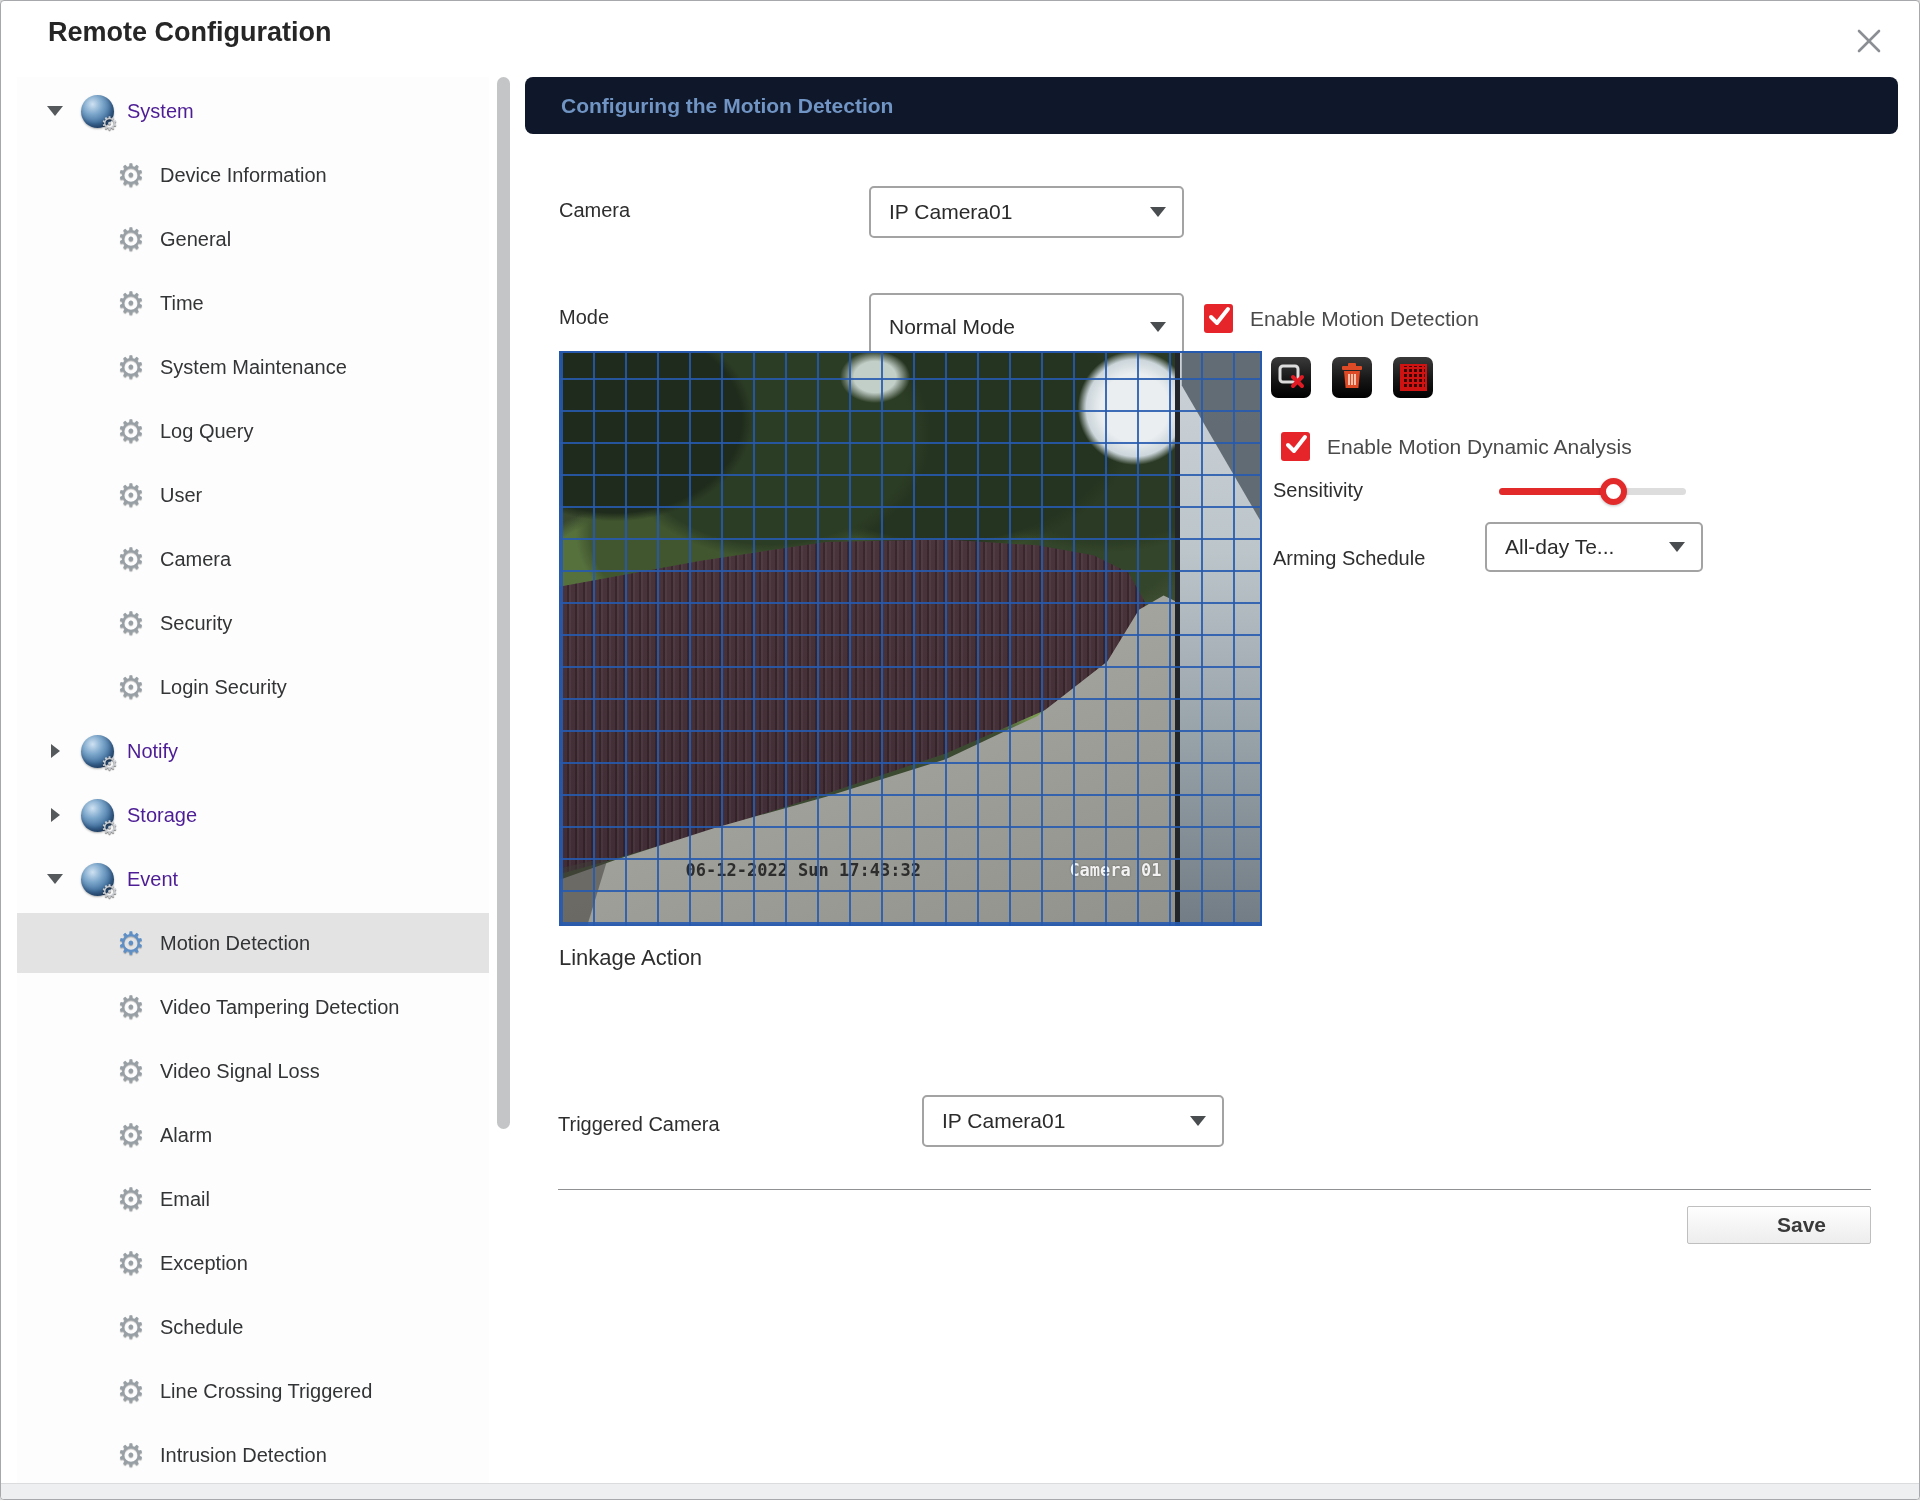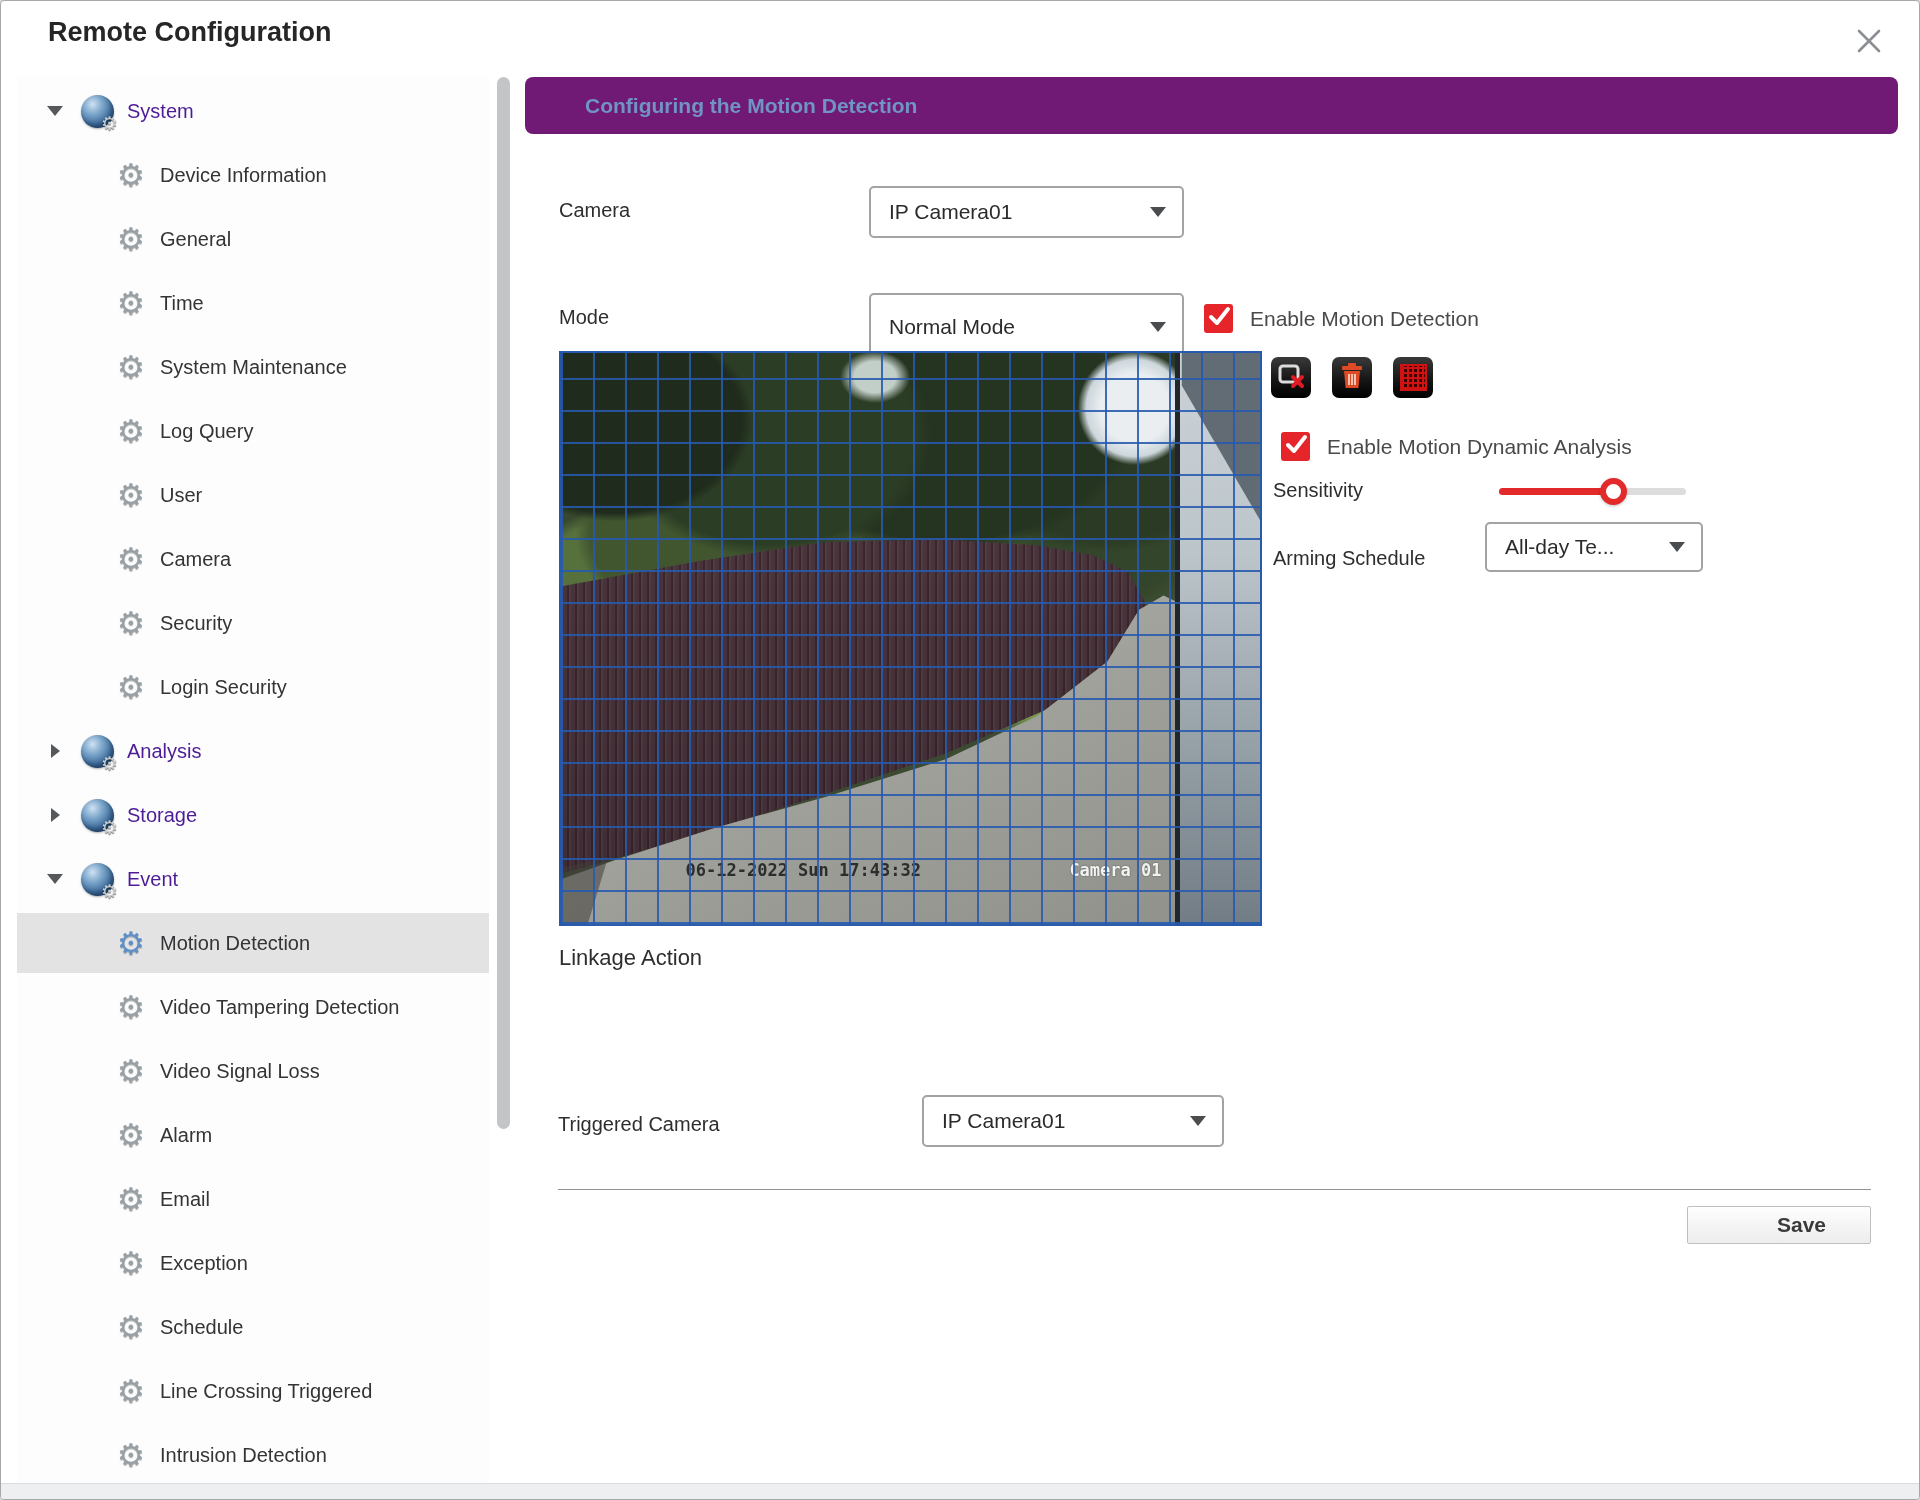--- a/index.html
+++ b/index.html
@@ -24,21 +24,21 @@
     background:radial-gradient(circle at 35% 28%,#cfe2f2 0%,#7fa9cd 30%,#3f6f9e 62%,#1f4568 100%);
     box-shadow:inset -2px -3px 5px rgba(0,0,20,.35),0 1px 2px rgba(0,0,0,.3);}
   .globe .mini-gear{position:absolute;right:-4px;bottom:-5px;font-family:"DejaVu Sans",sans-serif;font-size:19px;color:#c9cdd1;text-shadow:0 1px 1px rgba(0,0,0,.55);line-height:1;}
   .gear-glyph{position:absolute;left:100px;width:34px;font-family:"DejaVu Sans",sans-serif;font-size:31px;line-height:1;color:#98a0a6;text-shadow:0 1px 1px rgba(0,0,0,.28),0 0 1px #fff;}
   .tree-row.selected .gear-glyph{color:#5f8fc4;}
   .tree-row .lbl-group{position:absolute;left:110px;font-size:20px;color:#4c1d95;}
   .tree-row .lbl-child{position:absolute;left:143px;font-size:20px;color:#333436;}
   .sb-scroll{position:absolute;left:496px;top:76px;width:13px;height:1052px;background:#c3c5c7;border-radius:7px;cursor:pointer;}
 
   
-  .section-bar{position:absolute;left:524px;top:76px;width:1373px;height:57px;background:#701a75;border-radius:8px;display:flex;align-items:center;padding-left:24px;}
+  .section-bar{position:absolute;left:524px;top:76px;width:1373px;height:57px;background:#0f172a;border-radius:8px;display:flex;align-items:center;}
   .section-bar span{margin-left:36px;font-size:21px;font-weight:bold;color:#7094c3;}
 
   .fld-label{position:absolute;font-size:20px;color:#2e2e2e;}
   .dd{position:absolute;background:#fff;border:2px solid #a3a3a3;border-radius:5px;display:flex;align-items:center;cursor:pointer;}
   .dd .dd-val{margin-left:18px;font-size:21px;color:#2b2b2b;}
   .dd .caret{position:absolute;right:16px;width:0;height:0;border-left:8px solid transparent;border-right:8px solid transparent;border-top:10px solid #4a4d50;}
 
   .chk-red{position:absolute;width:29px;height:29px;background:#e6252b;border-radius:3px;display:flex;align-items:center;justify-content:center;cursor:pointer;}
   .chk-gray{width:26px;height:26px;background:#fff;border:2px solid #a2a2a2;border-radius:3px;cursor:pointer;flex:none;}
   .chk-label{font-size:21px;color:#4a4a4a;}
@@ -165,21 +165,21 @@
         <span class="gear-glyph">⚙</span>
         <span class="lbl-child">Login Security</span>
       </div>
       <div class="tree-row" style="top: 644px;">
         <span class="expander">
           <span class="tri-right"></span>
         </span>
         <span class="globe">
           <span class="mini-gear">⚙</span>
         </span>
-        <span class="lbl-group">Analysis</span>
+        <span class="lbl-group">Notify</span>
       </div>
       <div class="tree-row" style="top: 708px;">
         <span class="expander">
           <span class="tri-right"></span>
         </span>
         <span class="globe">
           <span class="mini-gear">⚙</span>
         </span>
         <span class="lbl-group">Storage</span>
       </div>

